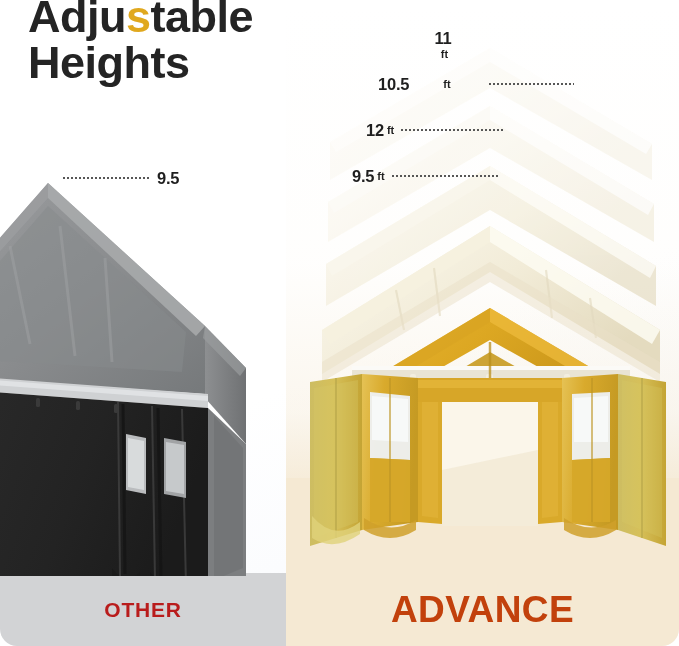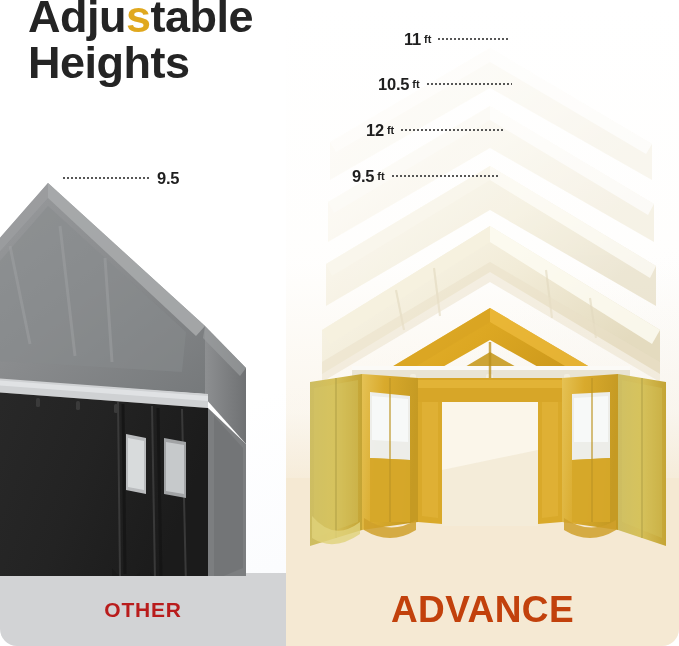--- a/index.html
+++ b/index.html
@@ -381,27 +381,27 @@
 
   <div class="heading"><span>Adju</span><span class="hl">s</span><span>table</span>
 <span>Heights</span></div>
 
 
   <div class="callout flip" style="left:62px; top:168px;">
     <span class="leader" style="width:88px;"></span>
     <span class="num">9.5</span>
   </div>
 
-  <div class="callout" style="left:404px; top:29px;">
+  <div class="callout" style="left:404px; top:29px;flex-direction:column;">
     <span class="num">11</span>
     <span class="unit">ft</span>
     <span class="leader" style="width:72px;"></span>
   </div>
 
-  <div class="callout" style="left:378px; top:74px;">
+  <div class="callout" style="left:378px; top:74px;gap:31px;">
     <span class="num">10.5</span>
     <span class="unit">ft</span>
     <span class="leader" style="width:86px;"></span>
   </div>
 
   <div class="callout" style="left:366px; top:120px;">
     <span class="num">12</span>
     <span class="unit">ft</span>
     <span class="leader" style="width:104px;"></span>
   </div>

